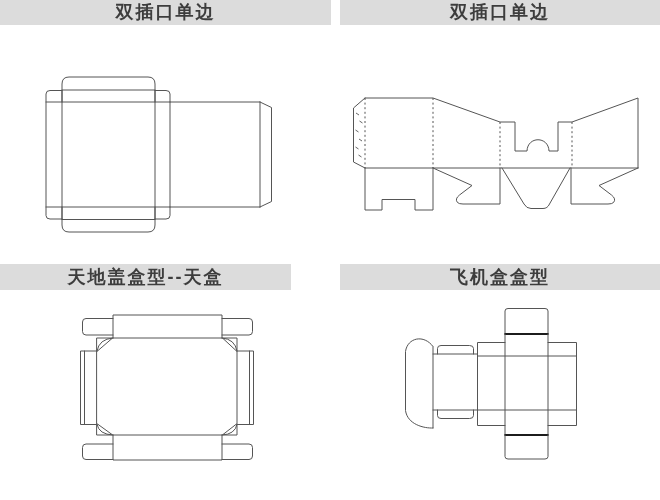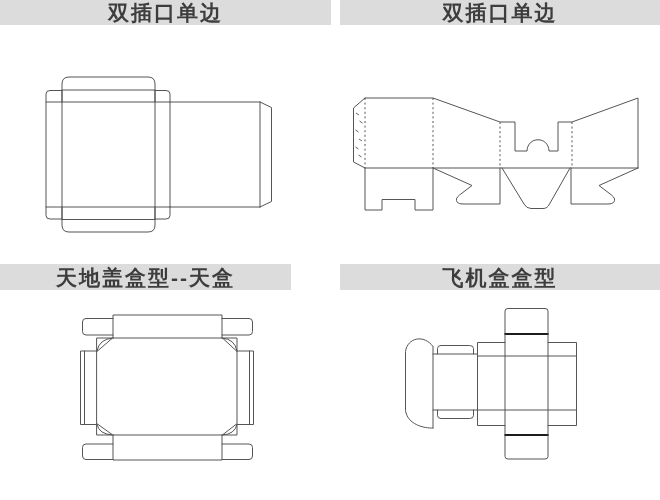--- a/index.html
+++ b/index.html
@@ -8,21 +8,21 @@
     --line:#555555;
     --bold-line:#1c1c1c;
   }
   html,body{margin:0;padding:0;}
   body{
     width:660px;height:500px;position:relative;background:#ffffff;
     font-family:"Liberation Sans","DejaVu Sans",sans-serif;overflow:hidden;
   }
   .hdr{
     position:absolute;height:25px;background:var(--header-bg);
-    color:var(--header-text);font-size:21px;font-weight:bold;
+    color:var(--header-text);font-size:18px;font-weight:bold;
     display:flex;align-items:center;justify-content:center;
     letter-spacing:2px;line-height:25px;
   }
   .hdr1l{left:0;top:8;width:331px;}
   .hdr1r{left:340px;top:8;width:320px;}
   .hdr2l{left:0;top:264px;width:291px;height:26px;}
   .hdr2r{left:340px;top:264px;width:320px;height:26px;}
   svg{position:absolute;display:block;}
   .ln{fill:none;stroke:var(--line);stroke-width:1;stroke-linecap:round;stroke-linejoin:round;}
   .dash{fill:none;stroke:var(--line);stroke-width:1;stroke-dasharray:2,2.6;}

